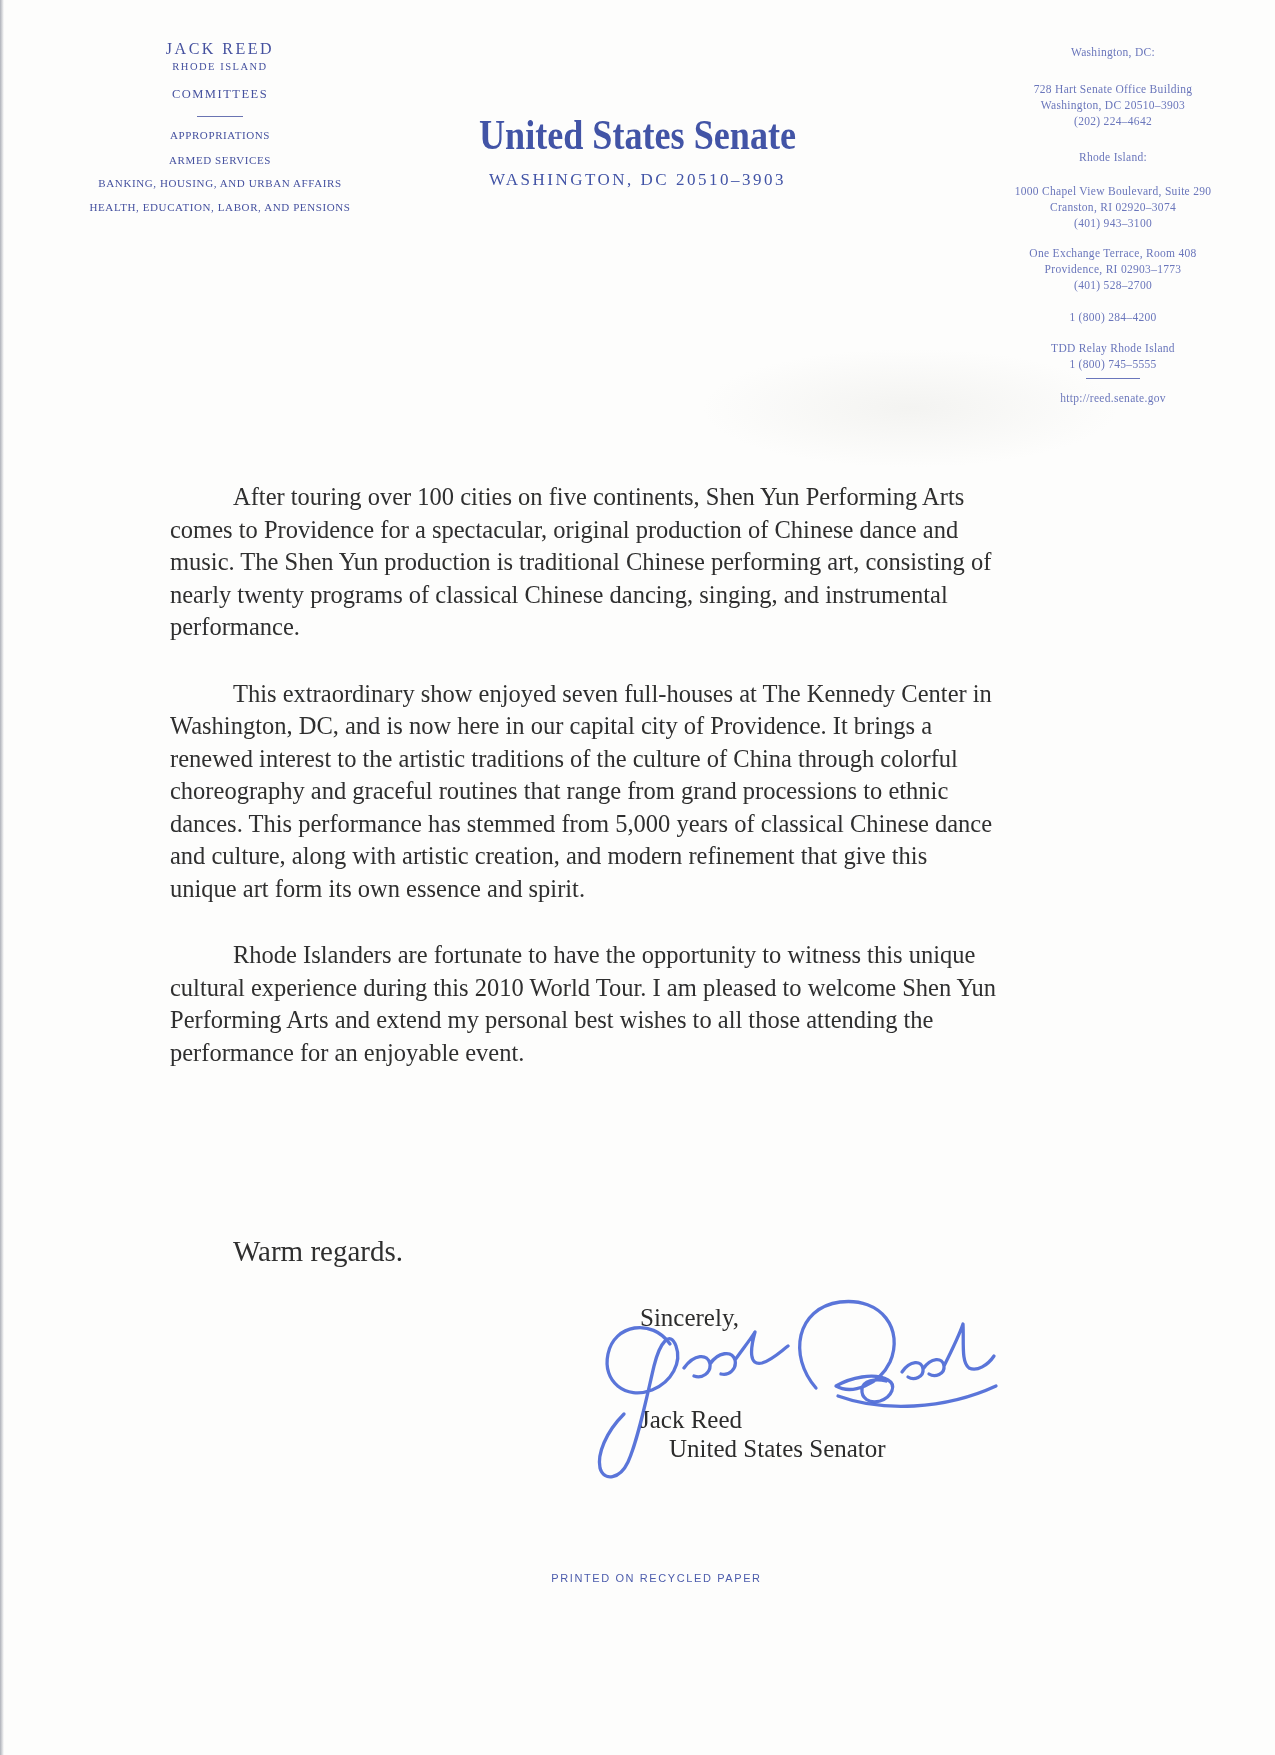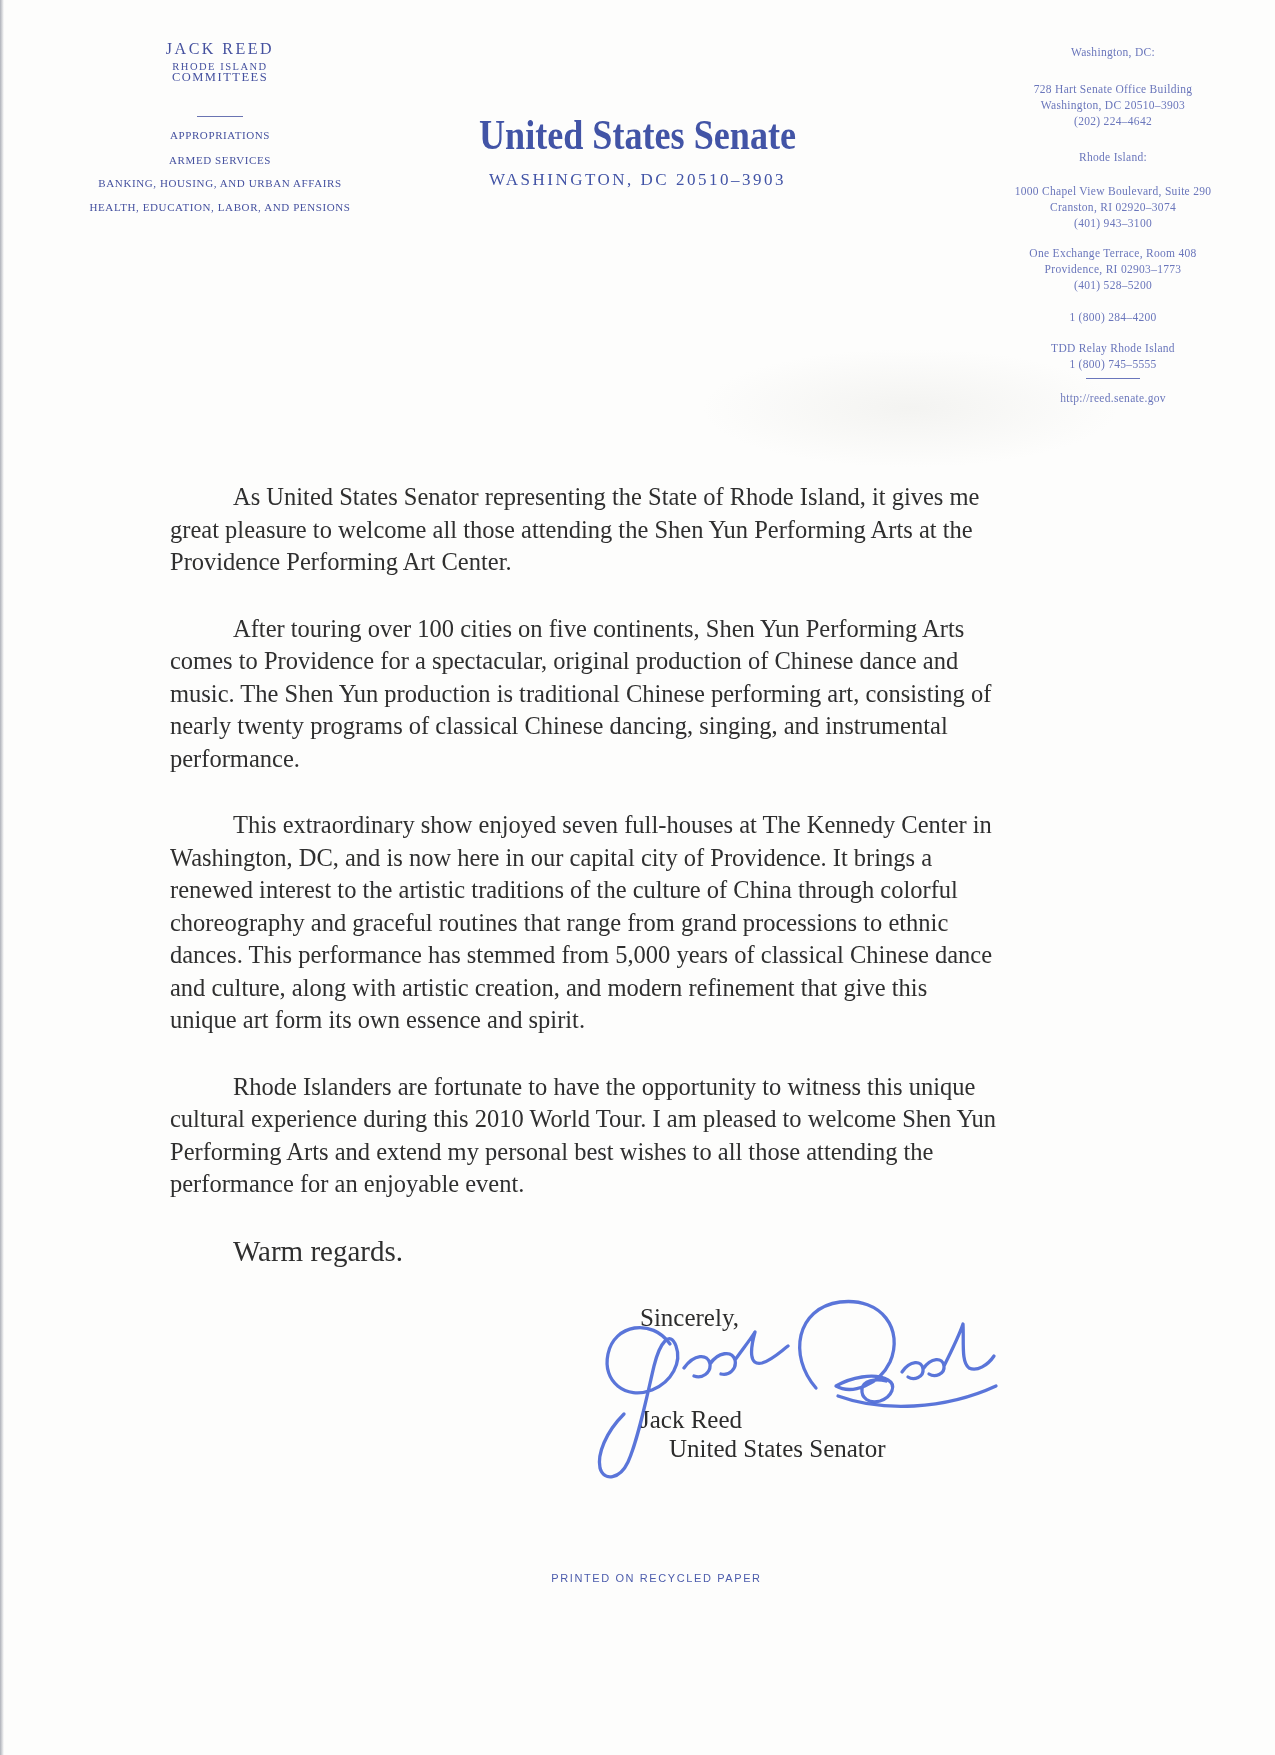--- a/index.html
+++ b/index.html
@@ -22,21 +22,21 @@
   }
   .page::before{
     content:"";position:absolute;left:0;top:0;bottom:0;width:4px;
     background:linear-gradient(to right, rgba(110,115,130,0.55), rgba(255,255,255,0));
     pointer-events:none;
   }
   
   .lh-left{position:absolute;left:55px;top:0;width:330px;height:235px;color:var(--letterhead_blue_dark);text-align:center;}
   .lh-left .name{position:absolute;top:40px;left:0;width:100%;font-size:16px;letter-spacing:2.5px;}
   .lh-left .state{position:absolute;top:61px;left:0;width:100%;font-size:10.5px;letter-spacing:1.5px;}
-  .lh-left .committees-heading{position:absolute;top:70px;left:0;width:100%;font-size:12.5px;letter-spacing:1.5px;}
+  .lh-left .committees-heading{position:absolute;top:87px;left:0;width:100%;font-size:12.5px;letter-spacing:1.5px;}
   .lh-left .divider{position:absolute;top:116px;left:50%;width:46px;margin-left:-23px;border-top:1.5px solid var(--letterhead_blue_dark);opacity:.8;}
   .lh-left .committee{position:absolute;left:0;width:100%;font-size:11px;letter-spacing:.6px;white-space:nowrap;}
   .lh-left .c0{top:129px;} .lh-left .c1{top:154px;} .lh-left .c2{top:177px;} .lh-left .c3{top:201px;}
   
   .lh-center-title{
     position:absolute;top:110px;left:0;width:100%;text-align:center;
     font-size:43px;font-weight:bold;color:var(--letterhead_blue);
     transform:scaleX(.84);letter-spacing:0;
   }
   .lh-center-sub{
@@ -104,34 +104,33 @@
     </div>
     <div class="blk ri-heading">Rhode Island:</div>
     <div class="blk office1">
       <div>1000 Chapel View Boulevard, Suite 290</div>
       <div>Cranston, RI 02920–3074</div>
       <div>(401) 943–3100</div>
     </div>
     <div class="blk office2">
       <div>One Exchange Terrace, Room 408</div>
       <div>Providence, RI 02903–1773</div>
-      <div>(401) 528–5200</div>
+      <div>(401) 528–2700</div>
     </div>
     <div class="blk tollfree">1 (800) 284–4200</div>
     <div class="blk tdd-label">TDD Relay Rhode Island</div>
     <div class="blk tdd-number">1 (800) 745–5555</div>
     <div class="divider"></div>
     <div class="blk website">http://reed.senate.gov</div>
   </div>
 
   <div class="smudge"></div>
 
 
   <div class="body-text">
-    <p>As United States Senator representing the State of Rhode Island, it gives me great pleasure to welcome all those attending the Shen Yun Performing Arts at the Providence Performing Art Center.</p>
     <p>After touring over 100 cities on five continents, Shen Yun Performing Arts comes to Providence for a spectacular, original production of Chinese dance and music. The Shen Yun production is traditional Chinese performing art, consisting of nearly twenty programs of classical Chinese dancing, singing, and instrumental performance.</p>
     <p>This extraordinary show enjoyed seven full-houses at The Kennedy Center in Washington, DC, and is now here in our capital city of Providence. It brings a renewed interest to the artistic traditions of the culture of China through colorful choreography and graceful routines that range from grand processions to ethnic dances. This performance has stemmed from 5,000 years of classical Chinese dance and culture, along with artistic creation, and modern refinement that give this unique art form its own essence and spirit.</p>
     <p>Rhode Islanders are fortunate to have the opportunity to witness this unique cultural experience during this 2010 World Tour.  I am pleased to welcome Shen Yun Performing Arts and extend my personal best wishes to all those attending the performance for an enjoyable event.</p>
   </div>
 
   <div class="closing-wrap">
     <p class="closing">Warm regards.</p>
   </div>
 
   <div class="signoff">Sincerely,</div>

